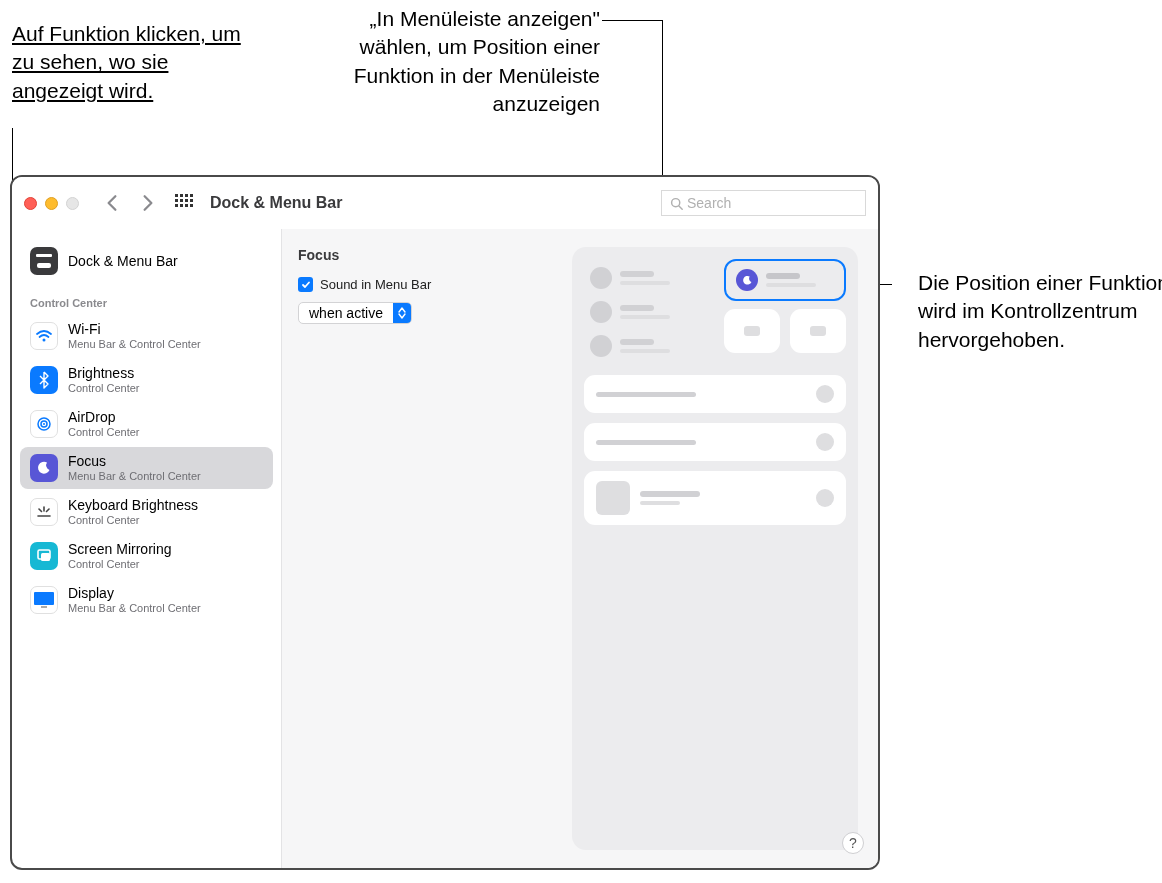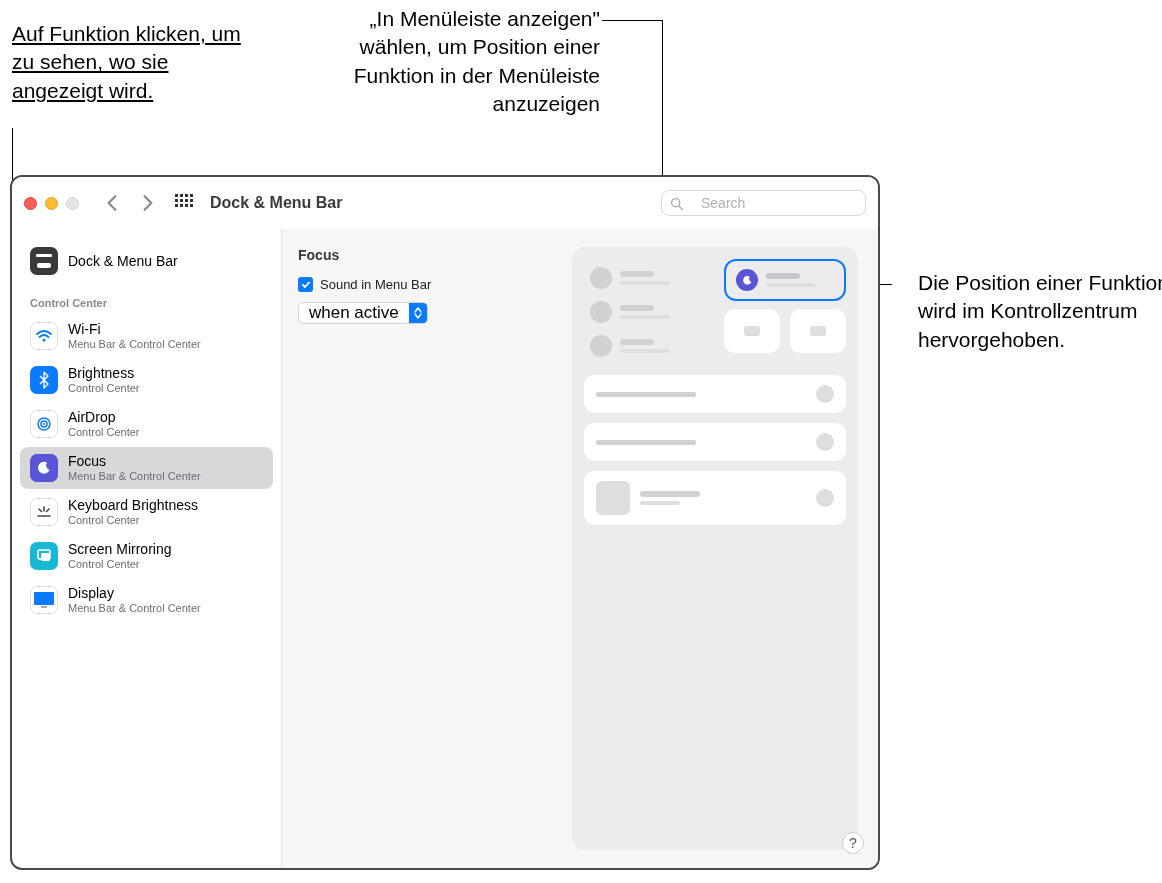--- a/index.html
+++ b/index.html
@@ -51,22 +51,22 @@
   .dot { width: 13px; height: 13px; border-radius: 50%; }
   .dot.red { background: #ff5f57; border: 0.5px solid #e24237; }
   .dot.yellow { background: #febc2e; border: 0.5px solid #dfa023; }
   .dot.gray { background: #e6e6e6; border: 0.5px solid #d3d3d3; }
   .nav-arrows { display: flex; gap: 18px; margin: 0 8px; color: #8a8a8e; }
   .nav-arrows svg { width: 18px; height: 18px; }
   .grid-icon { color: #333; display:flex; }
   .title { font-size: 16px; font-weight: 600; color: #3a3a3c; margin-left: 6px; }
   .spacer { flex: 1; }
   .search-field {
-    width: 205px; height: 26px; border: 1px solid #d9d9d9; border-radius: 8px;
-    display: flex; align-items: center; padding: 0 8px; color: #b0b0b0; gap: 18px;
+    width: 205px; height: 26px; border: 1px solid #d9d9d9; border-radius: 0;
+    display: flex; align-items: center; padding: 0 8px; color: #b0b0b0; gap: 4px;
     font-size: 14px;
   }
   .content-area { flex: 1; display: flex; min-height: 0; }
   .sidebar {
     width: 270px;
     border-right: 1px solid #e3e3e5;
     padding: 10px 4px;
     overflow: hidden;
     flex-shrink: 0;
   }
@@ -119,21 +119,21 @@
   .detail-text h3 { margin: 0 0 2px; font-size: 14px; font-weight: 600; color: #3a3a3c; }
   .detail-text .desc { font-size: 12.5px; color: #8a8a8e; line-height: 1.35; }
   .check-row { display:flex; align-items:center; gap:7px; margin-top: 14px; font-size: 13px; color:#222; }
   .checkbox {
     width: 15px; height: 15px; border-radius: 3px; background: #0a7aff;
     display:flex; align-items:center; justify-content:center; color:#fff; font-size:11px;
   }
   .select {
     margin-top: 10px; display:inline-flex; align-items:center;
     height: 22px; border: 1px solid #d3d3d5; border-radius: 5px;
-    background: #fff; font-size: 17px; overflow: hidden;
+    background: #fff; font-size: 14px; overflow: hidden;
   }
   .select .sel-label { padding: 0 10px; }
   .select .sel-arrows {
     width: 18px; height: 100%; background: #0a7aff; display:flex;
     flex-direction:column; align-items:center; justify-content:center; color:#fff;
   }
   .cc-preview {
     flex:1; background:#ececee; border-radius: 14px; padding: 12px;
     display:flex; flex-direction: column; gap: 10px; max-width: 290px;
     margin-left: auto; margin-right: 4px;

